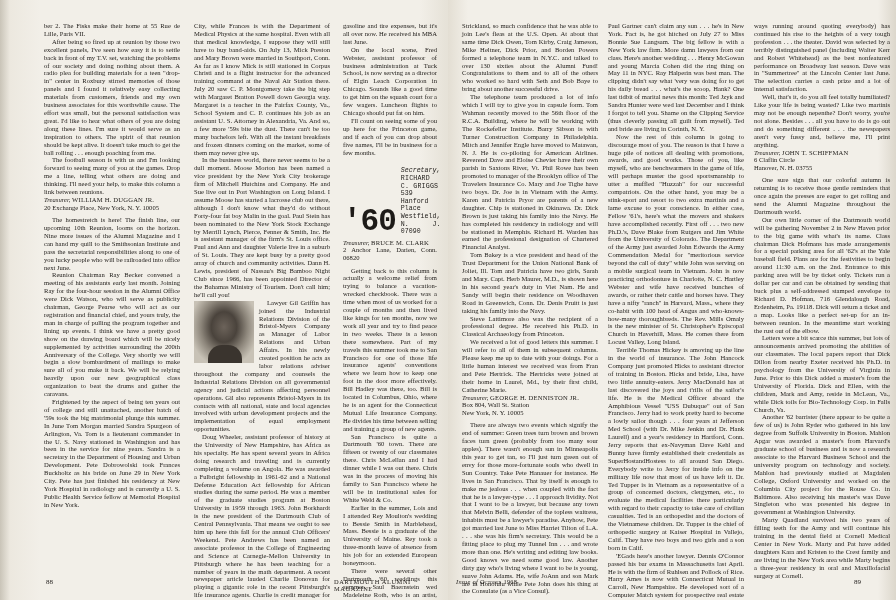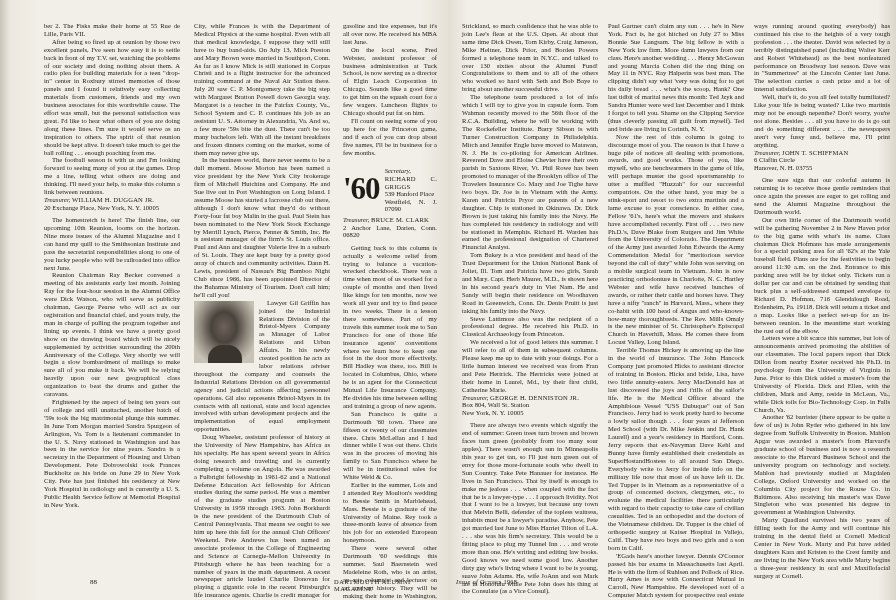--- a/index.html
+++ b/index.html
@@ -5,28 +5,28 @@
   html, body { margin:0; padding:0; }
   body { width:896px; height:600px; overflow:hidden; background:#d9d4c9; font-family:"Liberation Serif", serif; color:#1e1b18; }
   .spread { position:relative; width:896px; height:600px; }
   .page { position:absolute; top:0; height:600px; background:#f1eee7; overflow:hidden; }
   .page.left { left:0; width:448px; background:linear-gradient(to right,#c9c4b8 0px,#ece8df 10px,#f2efe8 40px,#f2efe8 420px,#e6e2d8 446px); }
   .page.right { left:448px; width:448px; background:linear-gradient(to right,#e3ded3 0px,#f2efe8 20px,#f2efe8 430px,#dcd7cc 448px); }
   .col { position:absolute; top:22px; width:136px; font-size:6.6px; line-height:7.9px; text-align:justify; hyphens:auto; }
   .col p { margin:0; text-indent:8px; }
   .col p.noindent { text-indent:0; }
   .sc { font-variant:small-caps; letter-spacing:0.2px; }
-  .class-head { display:flex; align-items:center; margin:9px 0 3px 0; }
+  .class-head { display:flex; align-items:flex-end; margin:9px 0 3px 0;font-family:Liberation Mono, monospace; }
   .class-num { font-size:31px; line-height:28px; font-weight:bold; margin-right:5px; letter-spacing:-1px; }
   .class-addr { font-size:6.6px; line-height:7.6px; padding-top:2px; }
   .class-addr i { font-style:italic; }
   .treasurer { font-size:6.6px; line-height:7.6px; margin-bottom:5px; }
   .photo { float:left; width:60px; height:62px; margin:2px 5px 2px 0; background:radial-gradient(ellipse at 50% 42%,#6c635a 0,#4a433c 30%,#8e877c 55%,#c8c2b6 80%); position:relative; }
   .photo::after { content:""; position:absolute; left:14px; bottom:0; width:34px; height:18px; background:#3a342e; border-radius:14px 14px 0 0; }
-  .folio { position:absolute; top:578px; font-size:7px;margin-left:44px; }
+  .folio { position:absolute; top:578px; font-size:7px; }
   .footer-title { position:absolute; top:578px; font-size:6.4px; letter-spacing:0.6px; }
 </style>
 </head>
 <body>
 
 <div class="spread">
 
   <div class="page left">
 
     <div class="col" style="left:44px;">

